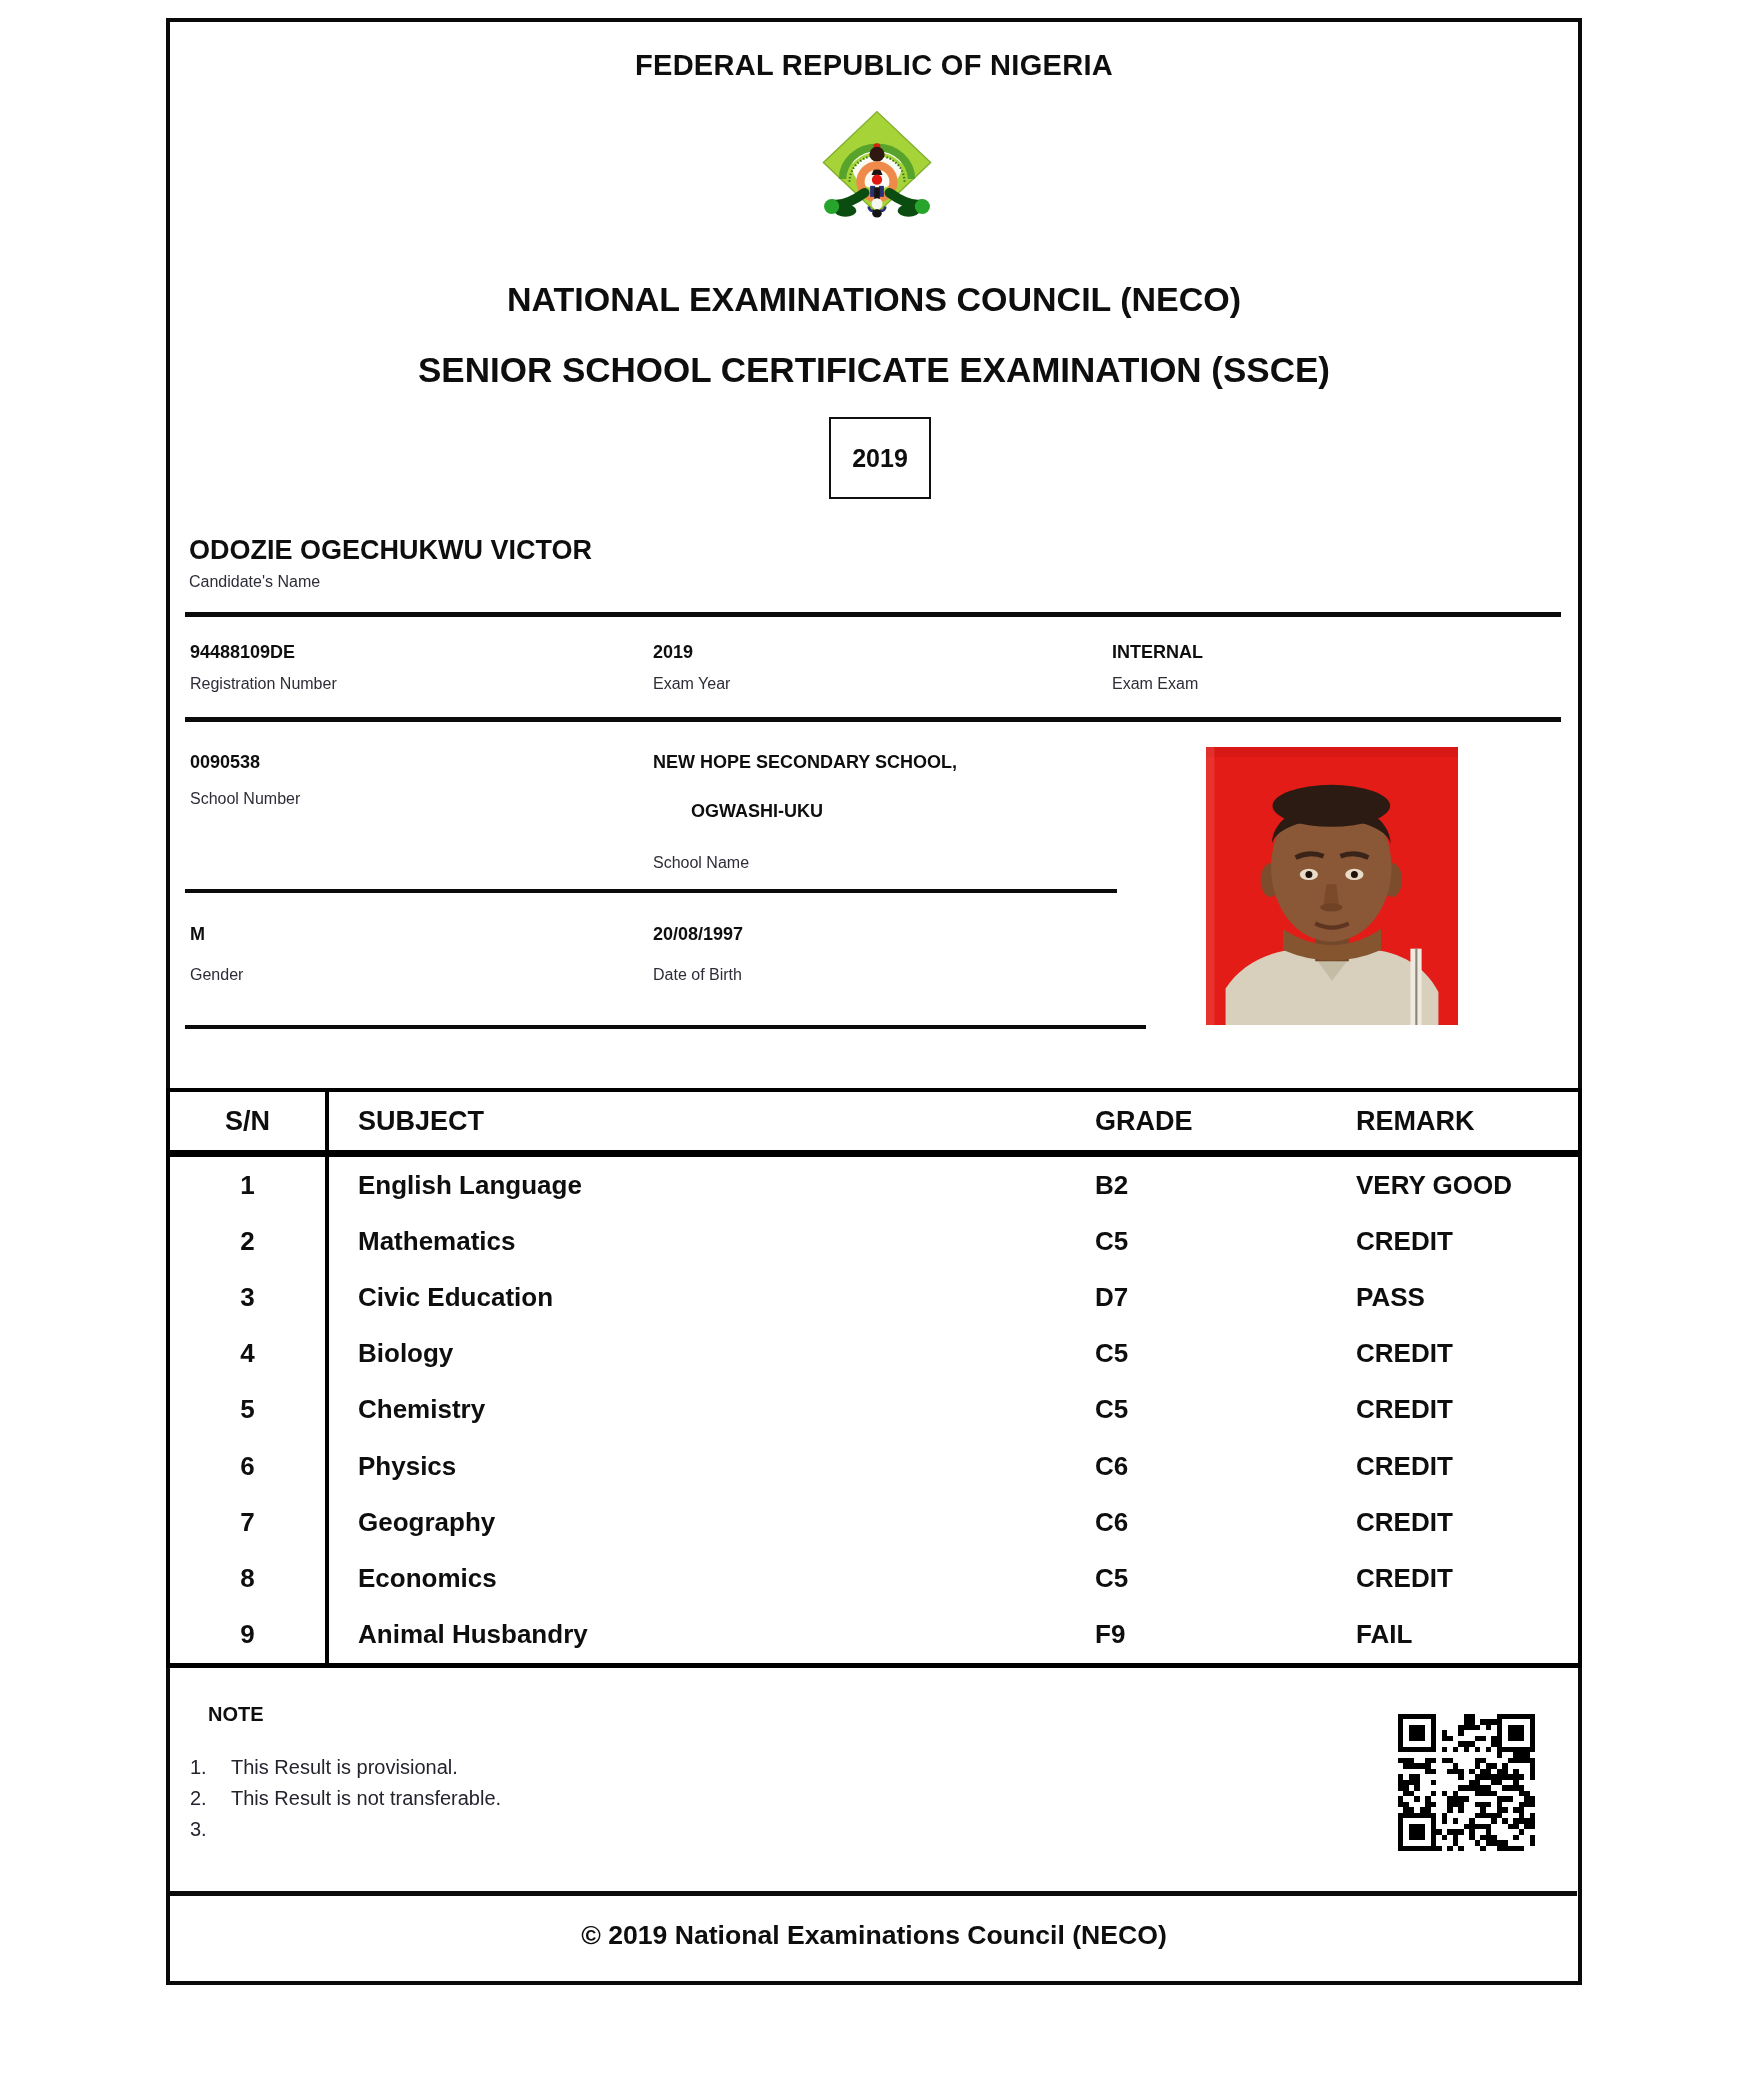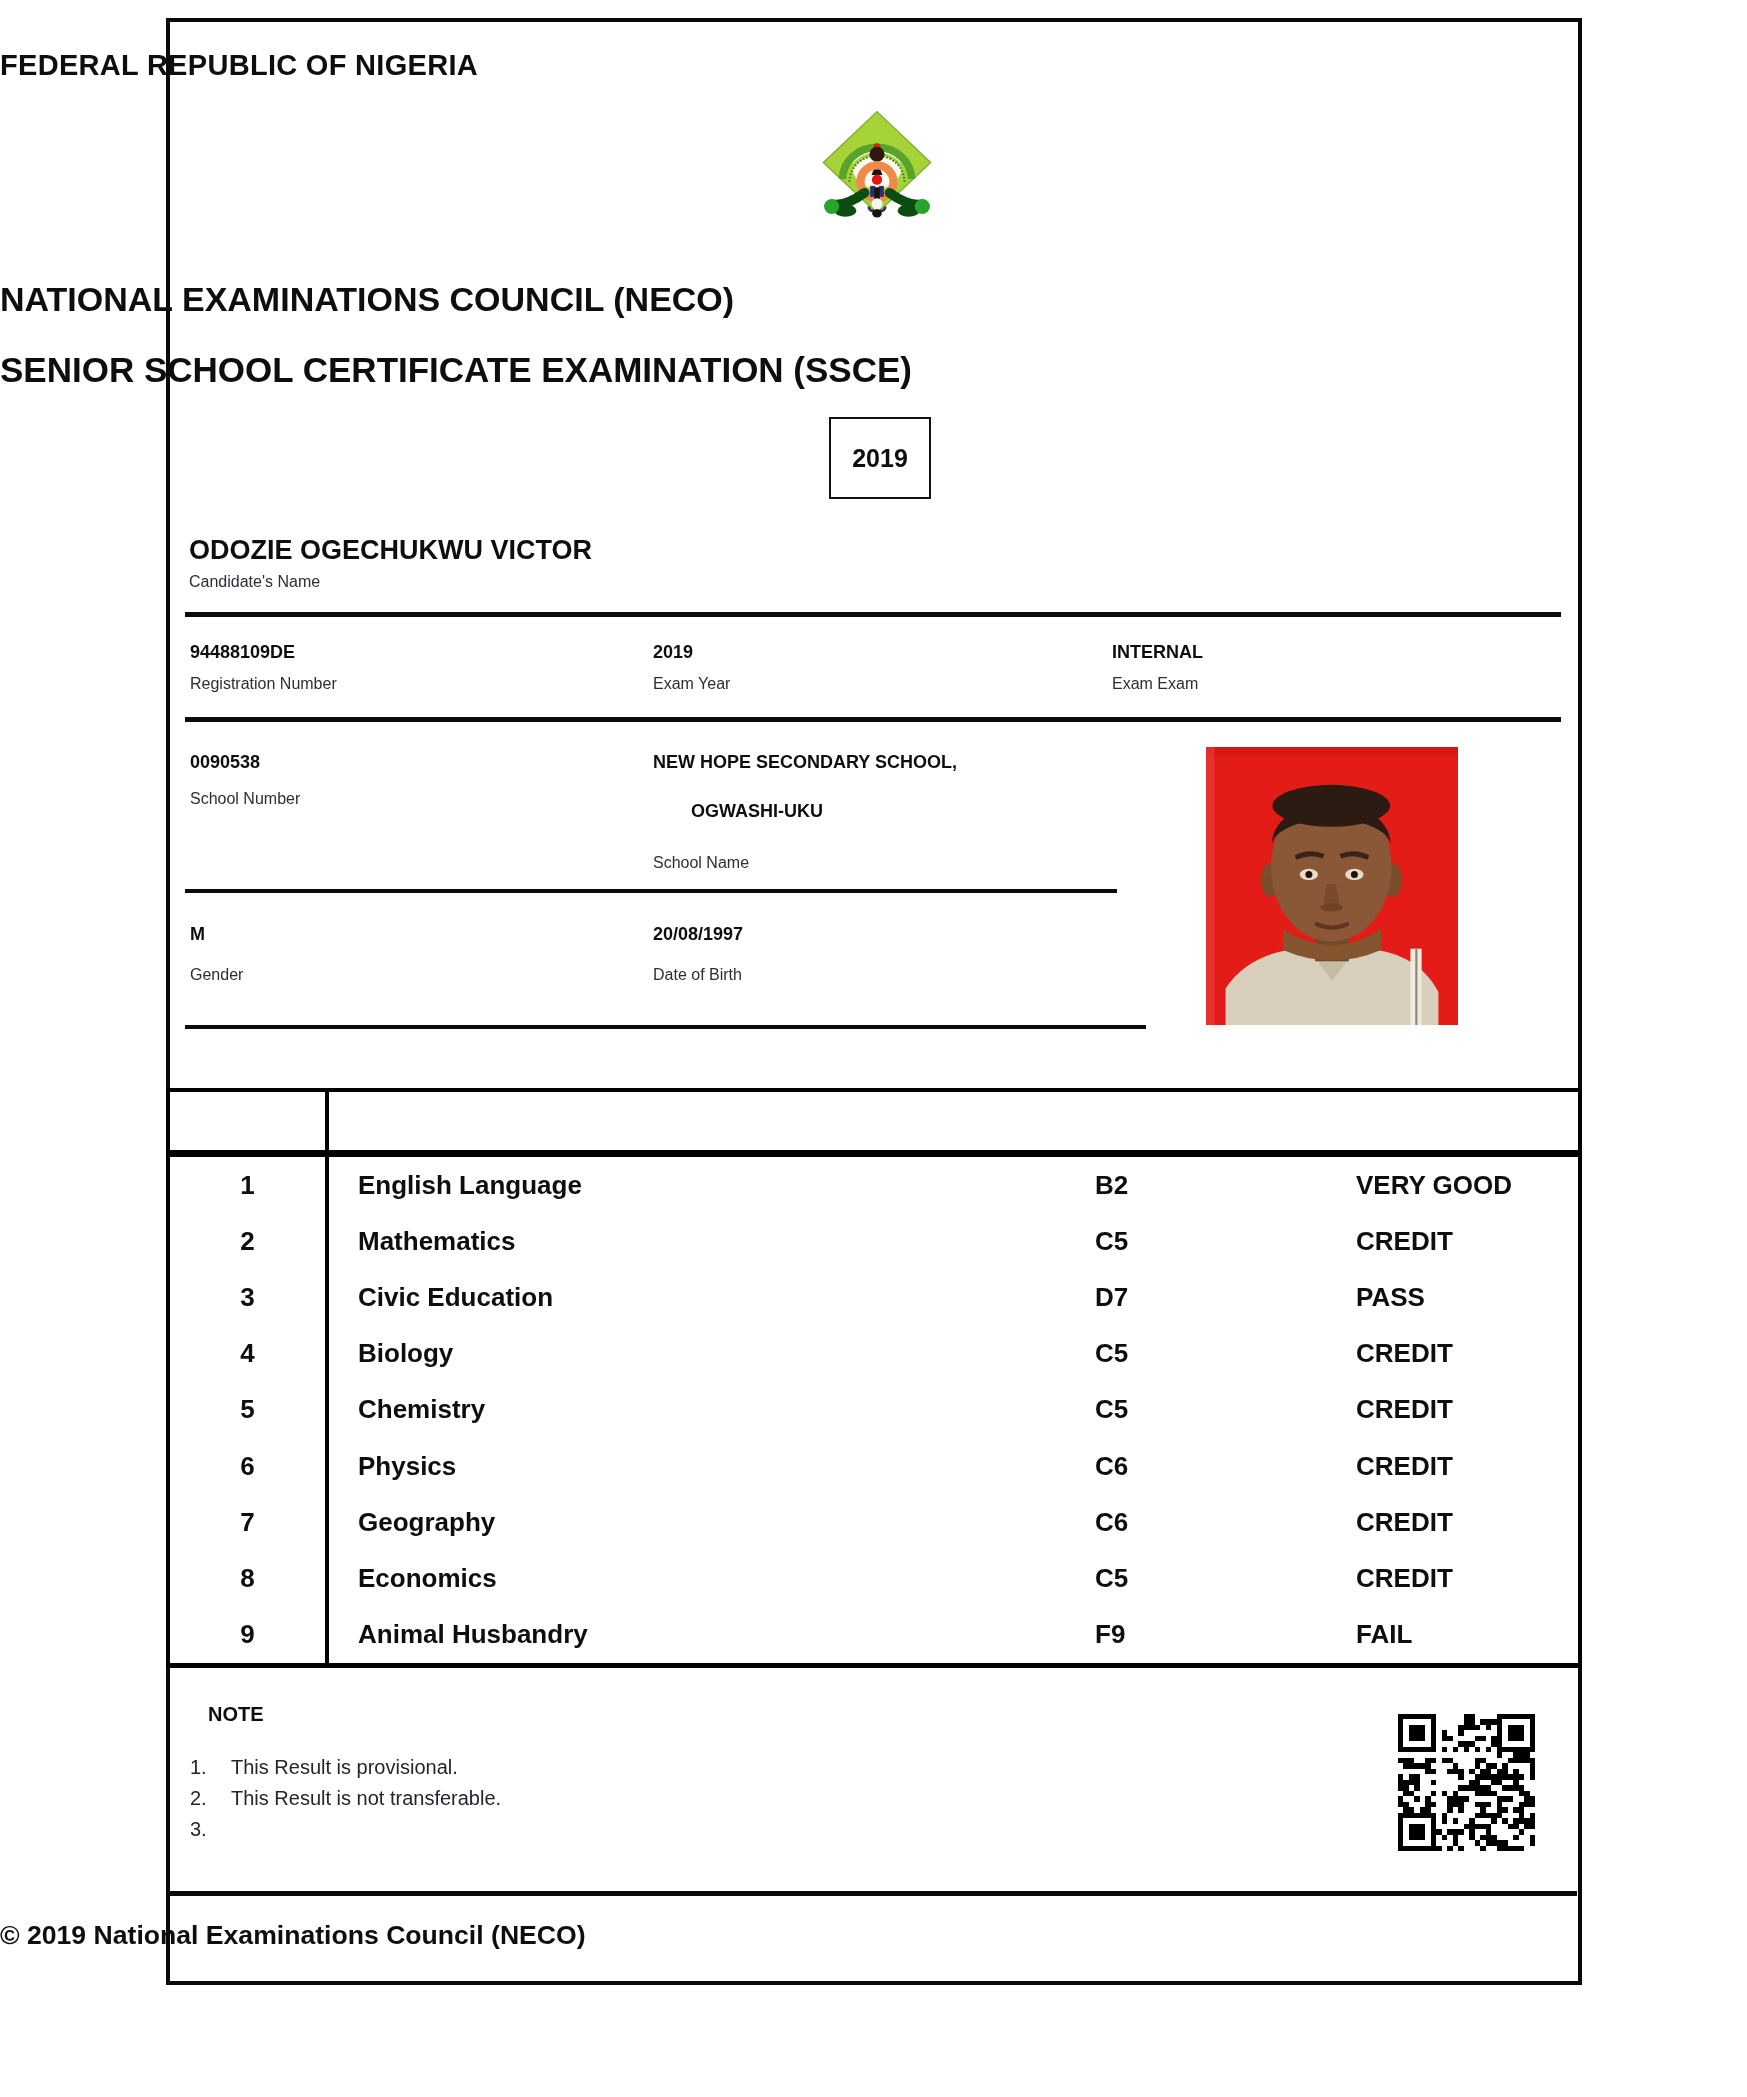--- a/index.html
+++ b/index.html
@@ -5,21 +5,21 @@
   :root{
     --ink:#0e0e0e;
     --label:#2d2d38;
     --line:#0b0b0b;
     --paper:#ffffff;
   }
   *{box-sizing:border-box;margin:0;padding:0}
   html,body{width:1748px;height:2097px;background:var(--paper);overflow:hidden}
   body{font-family:"Liberation Sans", sans-serif;color:var(--ink);position:relative}
   .abs{position:absolute}
-  .ctr{left:0;right:0;text-align:left}
+  .ctr{left:0;right:0;text-align:center}
   .h1{font-size:29px;font-weight:700;letter-spacing:0.3px}
   .h2{font-size:34px;font-weight:700}
   .h3{font-size:35px;font-weight:700}
   .val{font-size:18px;font-weight:700;color:var(--ink)}
   .lbl{font-size:16px;font-weight:400;color:var(--label)}
   .rule{background:var(--line)}
   .outer-box{left:166px;top:17.5px;width:1416px;height:1967px;border:4.2px solid #0a0a0a}
   .year-box{left:829px;top:417px;width:102px;height:82px;border:2.8px solid #101010;
             display:flex;align-items:center;justify-content:center;font-size:25px;font-weight:700}
   
@@ -136,20 +136,26 @@
 <div class="abs rule" style="left:185px;top:889px;width:932px;height:4.2px"></div>
 
 <div class="abs val" style="left:190px;top:924px">M</div>
 <div class="abs lbl" style="left:190px;top:966px">Gender</div>
 <div class="abs val" style="left:653px;top:924px">20/08/1997</div>
 <div class="abs lbl" style="left:653px;top:966px">Date of Birth</div>
 <div class="abs rule" style="left:185px;top:1025px;width:961px;height:4.2px"></div>
 
 <div class="abs rtable">
   <div class="col-sep"></div>
+  <div class="thead">
+    <span class="hcell c-sn">S/N</span>
+    <span class="hcell c-subject">SUBJECT</span>
+    <span class="hcell c-grade">GRADE</span>
+    <span class="hcell c-remark">REMARK</span>
+  </div>
   <div class="thead-underline"></div>
   <div class="tbody">
     <div class="trow">
       <span class="rcell c-sn">1</span>
       <span class="rcell c-subject">English Language</span>
       <span class="rcell c-grade">B2</span>
       <span class="rcell c-remark">VERY GOOD</span>
     </div>
     <div class="trow">
       <span class="rcell c-sn">2</span>

